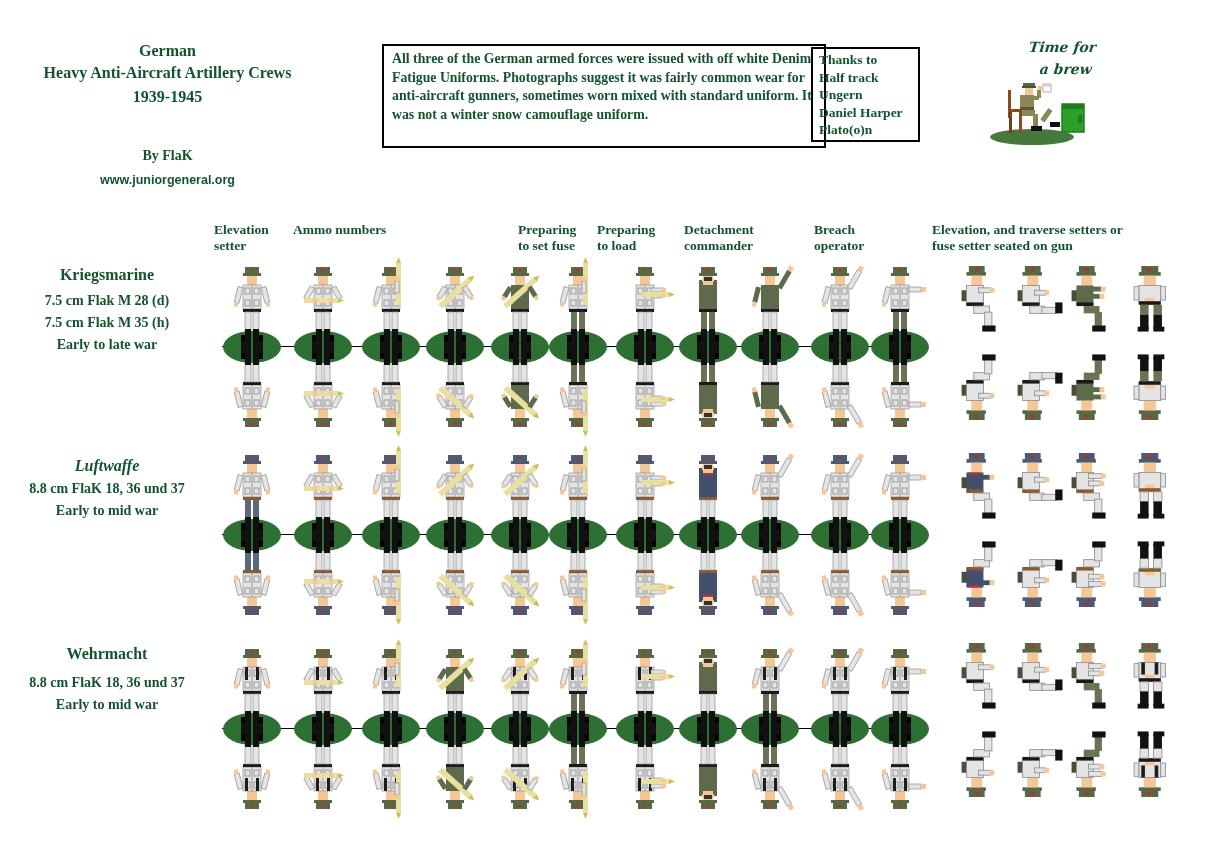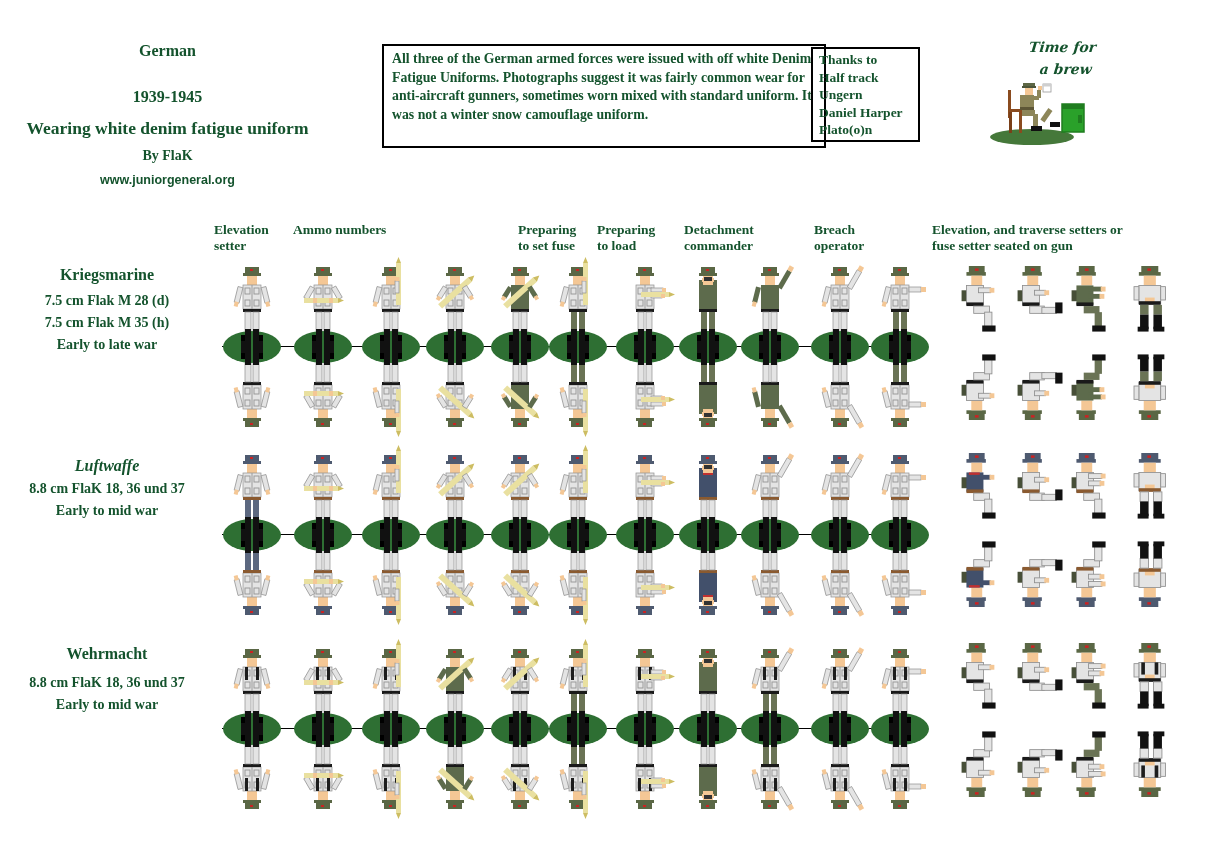--- a/index.html
+++ b/index.html
@@ -41,22 +41,22 @@
   #figures-layer svg{position:absolute;overflow:visible;}
   .seated.inv{transform:scaleY(-1);}
 </style>
 </head>
 <body>
 
 <div class="sheet">
 
   <div class="title-block">
     <div class="tb-line t1">German</div>
+    <div class="tb-line t2">Heavy Anti-Aircraft Artillery Crews</div>
     <div class="tb-line t3">1939-1945</div>
-    <div class="tb-line t-sub">Wearing white denim fatigue uniform</div>
     <div class="tb-line t-by">By FlaK</div>
     <div class="tb-line t-web">www.juniorgeneral.org</div>
   </div>
 
   <div class="desc-box">
     <span>All three of the German armed forces were issued with off white Denim Fatigue Uniforms. Photographs suggest it was fairly common wear for anti-aircraft gunners, sometimes worn mixed with standard uniform. It was not a winter snow camouflage uniform.</span>
   </div>
 
   <div class="thanks-box">
     <div>Thanks to</div>

